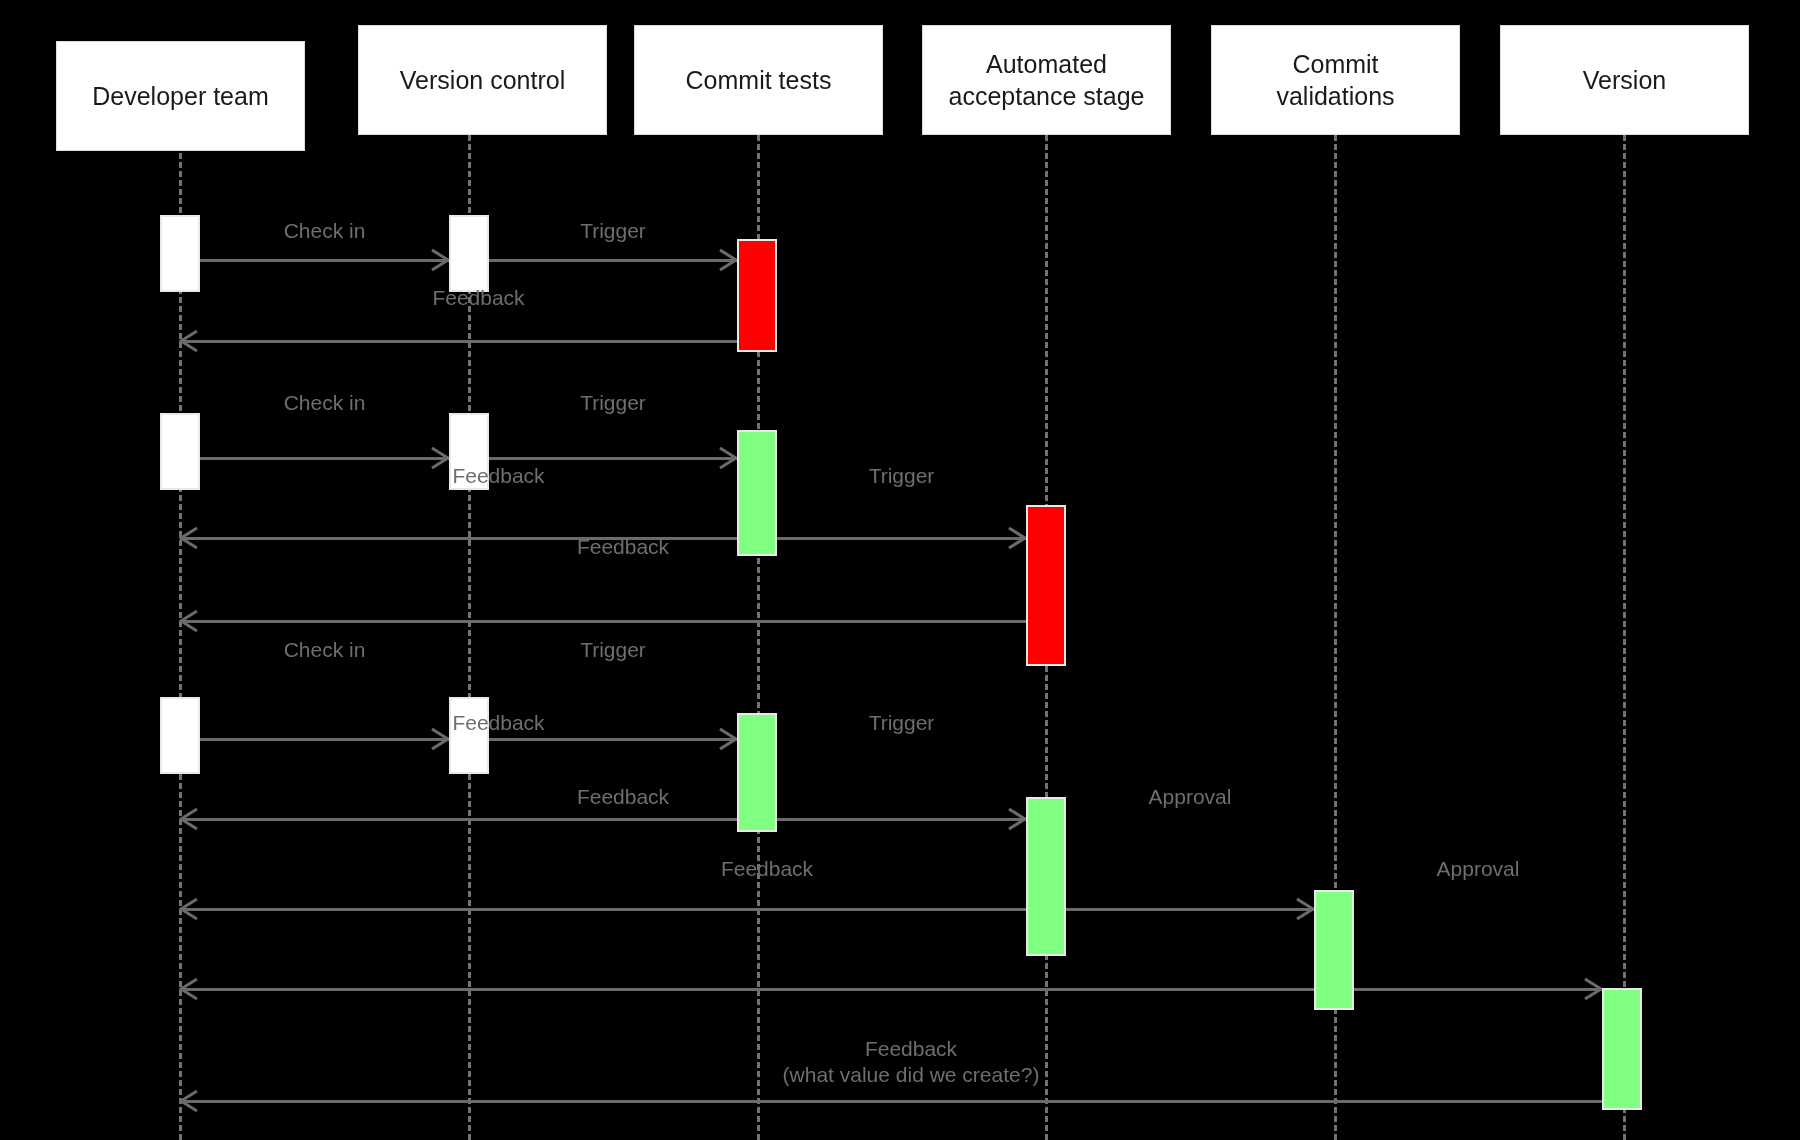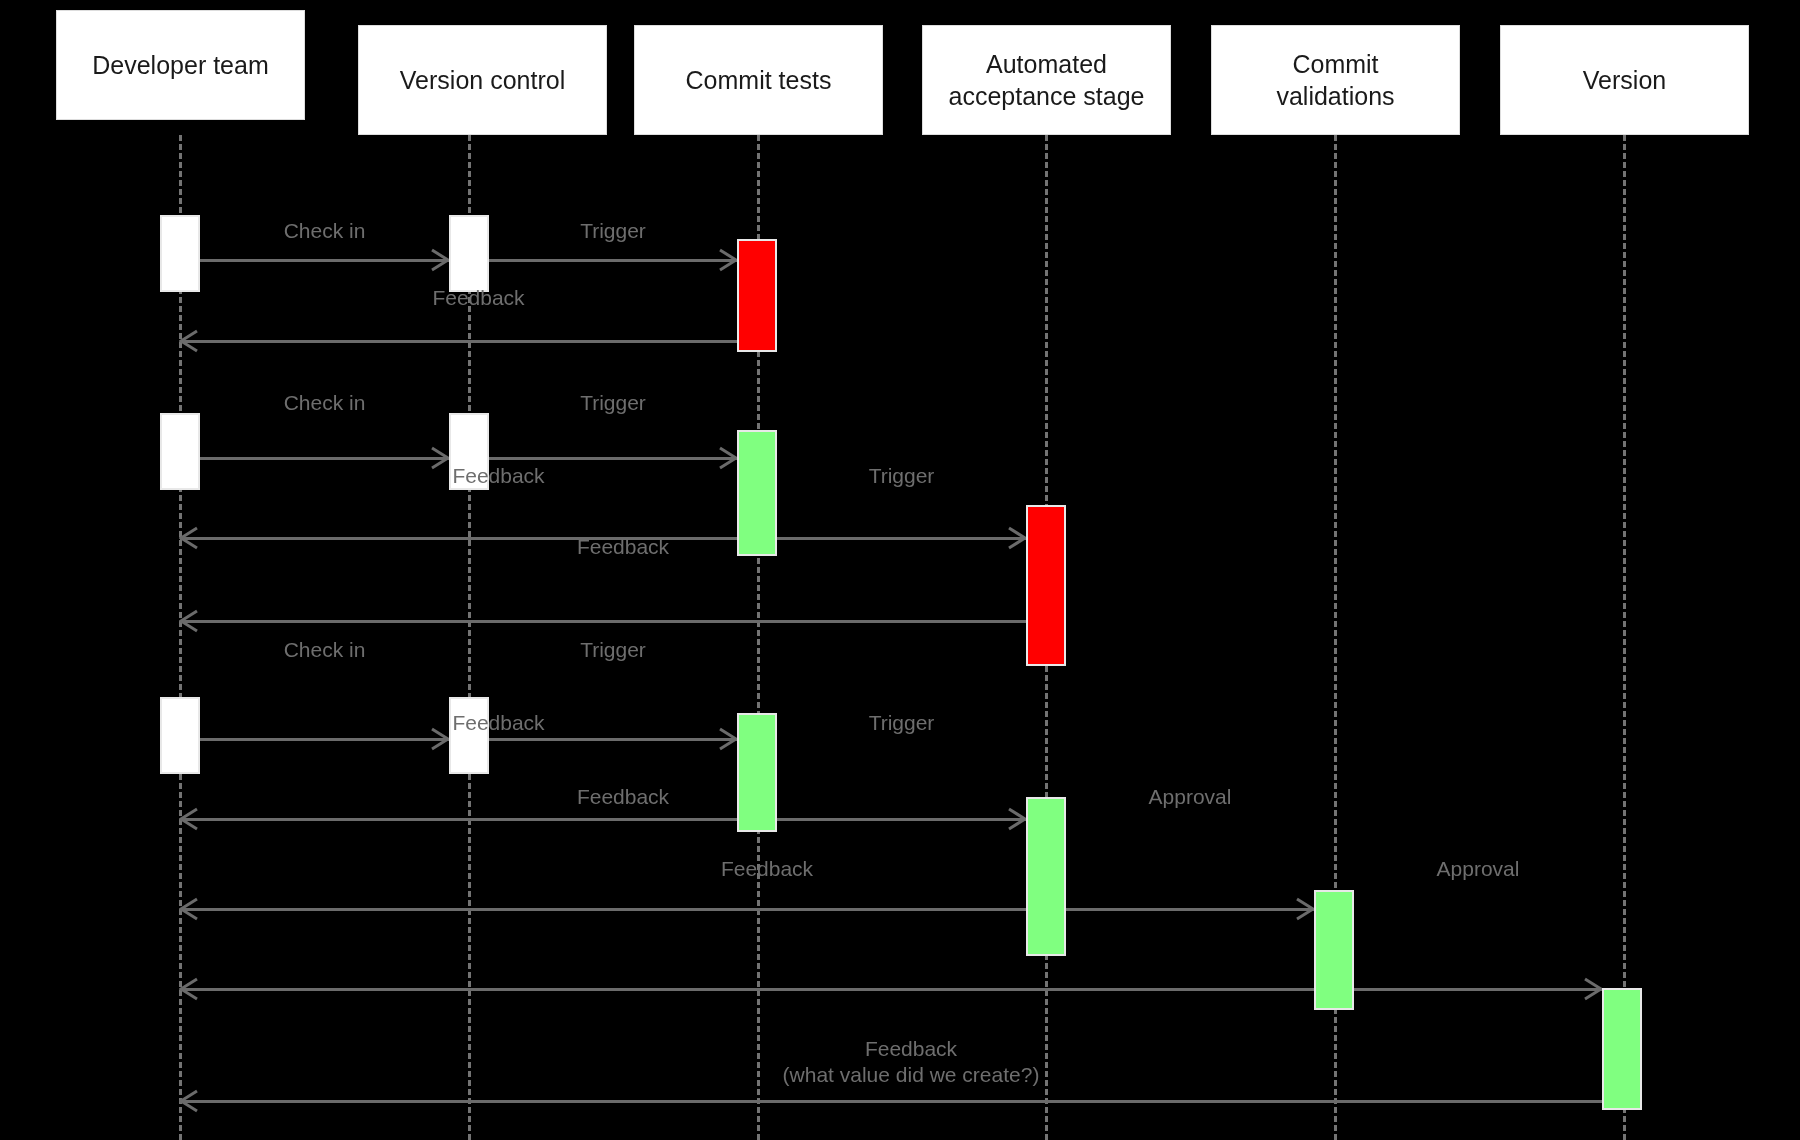--- a/index.html
+++ b/index.html
@@ -164,21 +164,21 @@
       <div class="activation act-green" style="left: 737px; top: 430px; width: 40px; height: 126px;"></div>
       <div class="activation act-red" style="left: 1026px; top: 505px; width: 40px; height: 161px;"></div>
       <div class="activation act-white" style="left: 160px; top: 697px; width: 40px; height: 77px;"></div>
       <div class="activation act-white" style="left: 449px; top: 697px; width: 40px; height: 77px;"></div>
       <div class="activation act-green" style="left: 737px; top: 713px; width: 40px; height: 119px;"></div>
       <div class="activation act-green" style="left: 1026px; top: 797px; width: 40px; height: 159px;"></div>
       <div class="activation act-green" style="left: 1314px; top: 890px; width: 40px; height: 120px;"></div>
       <div class="activation act-green" style="left: 1602px; top: 988px; width: 40px; height: 122px;"></div>
     </div>
   <div id="participants-layer">
-      <div class="participant-box" style="left: 56px; top: 10px; width: 249px; height: 110px;">
+      <div class="participant-box" style="left: 56px; top: 41px; width: 249px; height: 110px;">
         <span class="participant-label">Developer team</span>
       </div>
       <div class="participant-box" style="left: 358px; top: 25px; width: 249px; height: 110px;">
         <span class="participant-label">Version control</span>
       </div>
       <div class="participant-box" style="left: 634px; top: 25px; width: 249px; height: 110px;">
         <span class="participant-label">Commit tests</span>
       </div>
       <div class="participant-box" style="left: 922px; top: 25px; width: 249px; height: 110px;">
         <span class="participant-label">Automated

